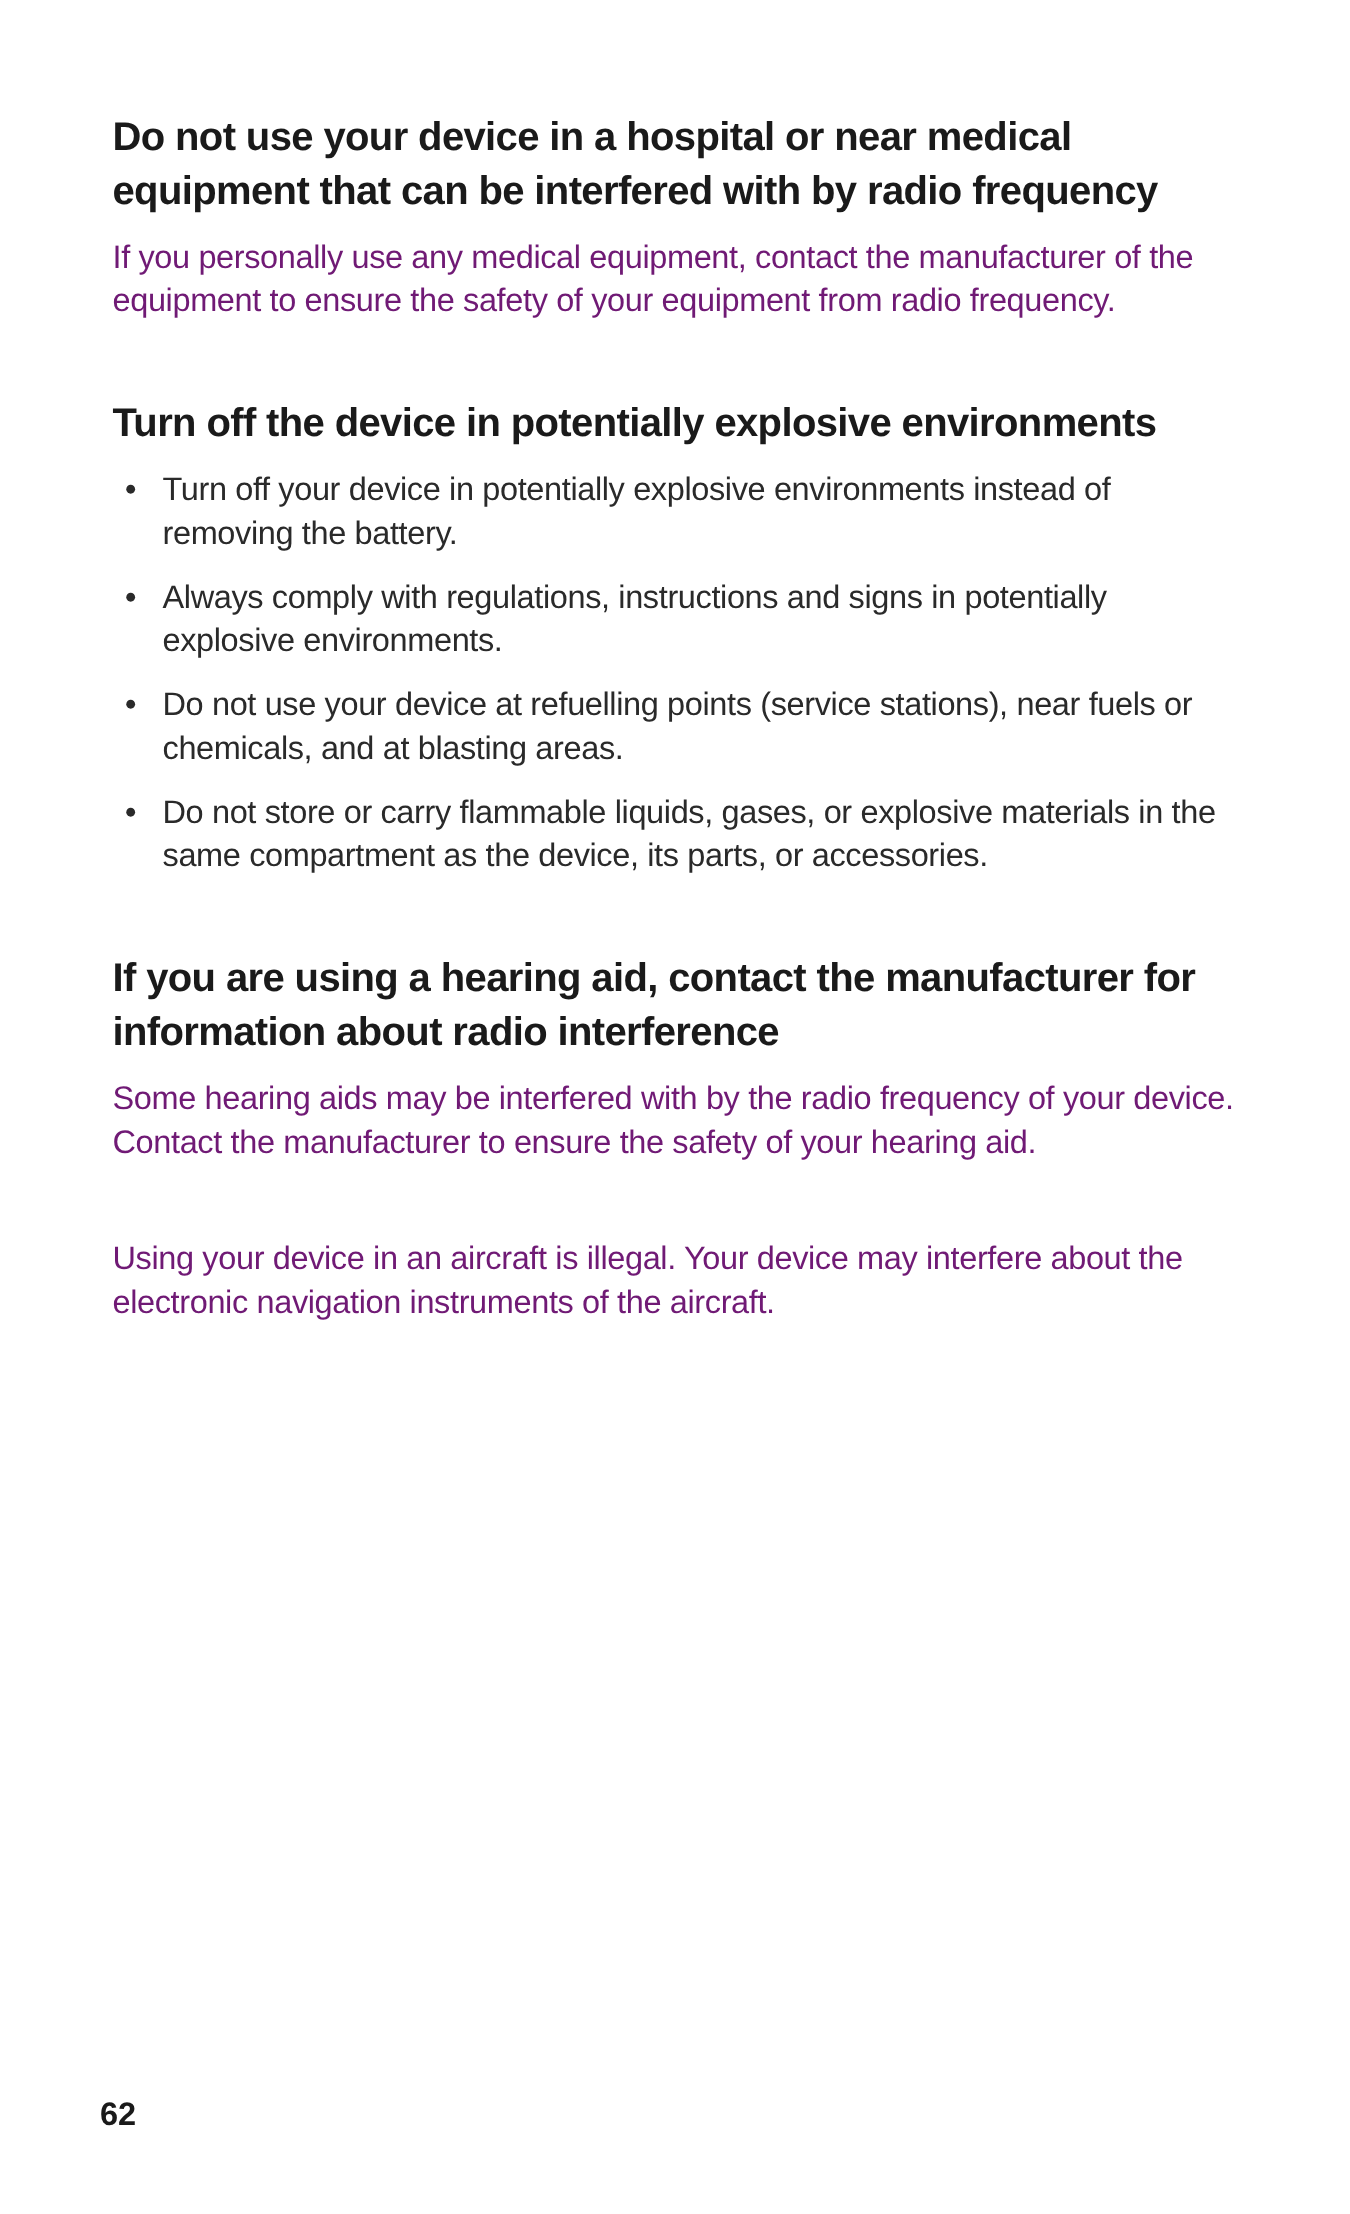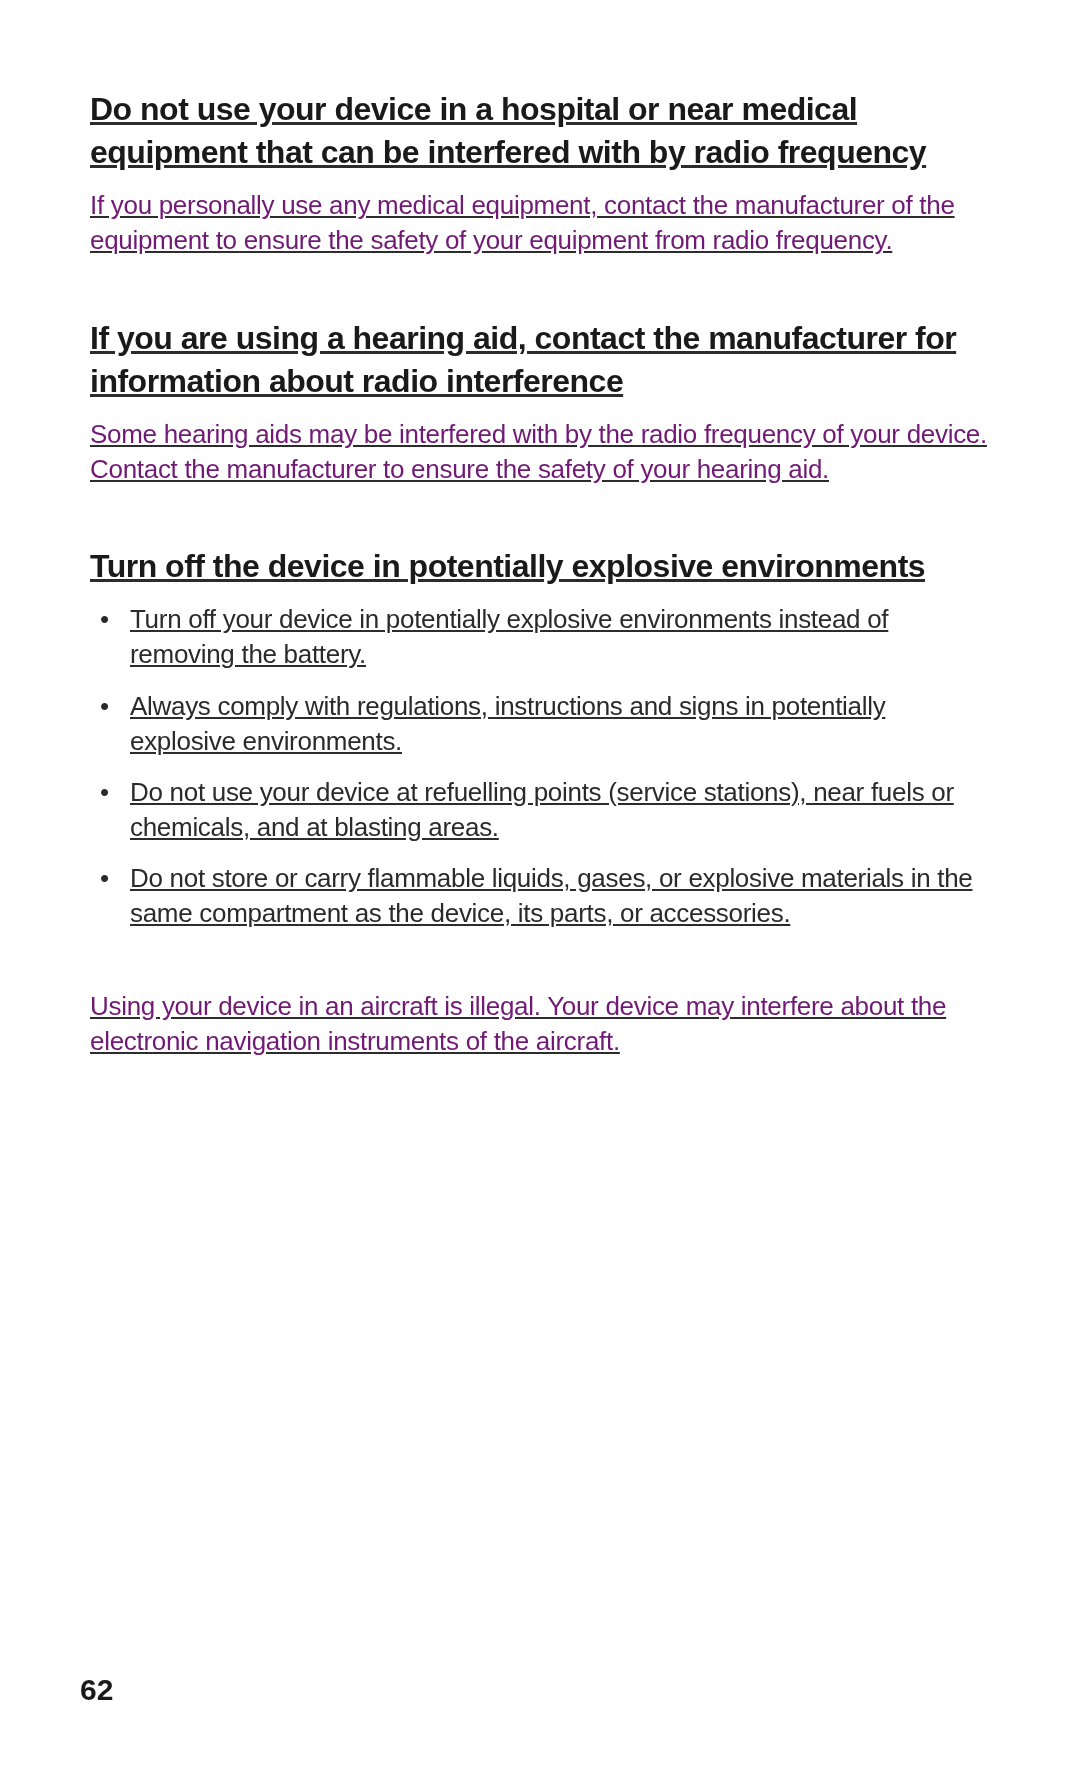--- a/index.html
+++ b/index.html
@@ -9,21 +9,20 @@
     background: #ffffff;
     font-family: Arial, Helvetica, sans-serif;
     color: #2c2c2c;
     position: relative;
   }
   .page {
     padding: 88px 90px 0 90px;
   }
   .section {
     margin-bottom: 58px;
-    text-decoration: underline;
   }
   .heading {
     font-size: 32px;
     font-weight: bold;
     line-height: 1.35;
     color: #1a1a1a;
     letter-spacing: -0.5px;
     margin-bottom: 14px;
   }
   .para {
@@ -51,48 +50,48 @@
     position: absolute;
     left: -22px;
     top: 0;
     font-size: 26px;
     color: #2a2a2a;
   }
   .page-number {
     position: absolute;
     left: 80px;
     bottom: 64px;
-    font-size: 30px;
+    font-size: 26px;
     font-weight: bold;
     color: #1a1a1a;
   }
 </style>
 </head>
 <body>
 
 <div class="page">
 
   <div class="section">
     <div class="heading">Do not use your device in a hospital or near medical equipment that can be interfered with by radio frequency</div>
     <div class="para">If you personally use any medical equipment, contact the manufacturer of the equipment to ensure the safety of your equipment from radio frequency.</div>
   </div>
 
   <div class="section">
-    <div class="heading">If you are using a hearing aid, contact the manufacturer for information about radio interference</div>
-    <div class="para">Some hearing aids may be interfered with by the radio frequency of your device. Contact the manufacturer to ensure the safety of your hearing aid.</div>
-  </div>
-
-  <div class="section">
     <div class="heading">Turn off the device in potentially explosive environments</div>
     <ul class="bullets">
       <li>Turn off your device in potentially explosive environments instead of removing the battery.</li>
       <li>Always comply with regulations, instructions and signs in potentially explosive environments.</li>
       <li>Do not use your device at refuelling points (service stations), near fuels or chemicals, and at blasting areas.</li>
       <li>Do not store or carry flammable liquids, gases, or explosive materials in the same compartment as the device, its parts, or accessories.</li>
     </ul>
+  </div>
+
+  <div class="section">
+    <div class="heading">If you are using a hearing aid, contact the manufacturer for information about radio interference</div>
+    <div class="para">Some hearing aids may be interfered with by the radio frequency of your device. Contact the manufacturer to ensure the safety of your hearing aid.</div>
   </div>
 
   <div class="section">
     <div class="para">Using your device in an aircraft is illegal. Your device may interfere about the electronic navigation instruments of the aircraft.</div>
   </div>
 
 </div>
 
 <div class="page-number">62</div>
 

